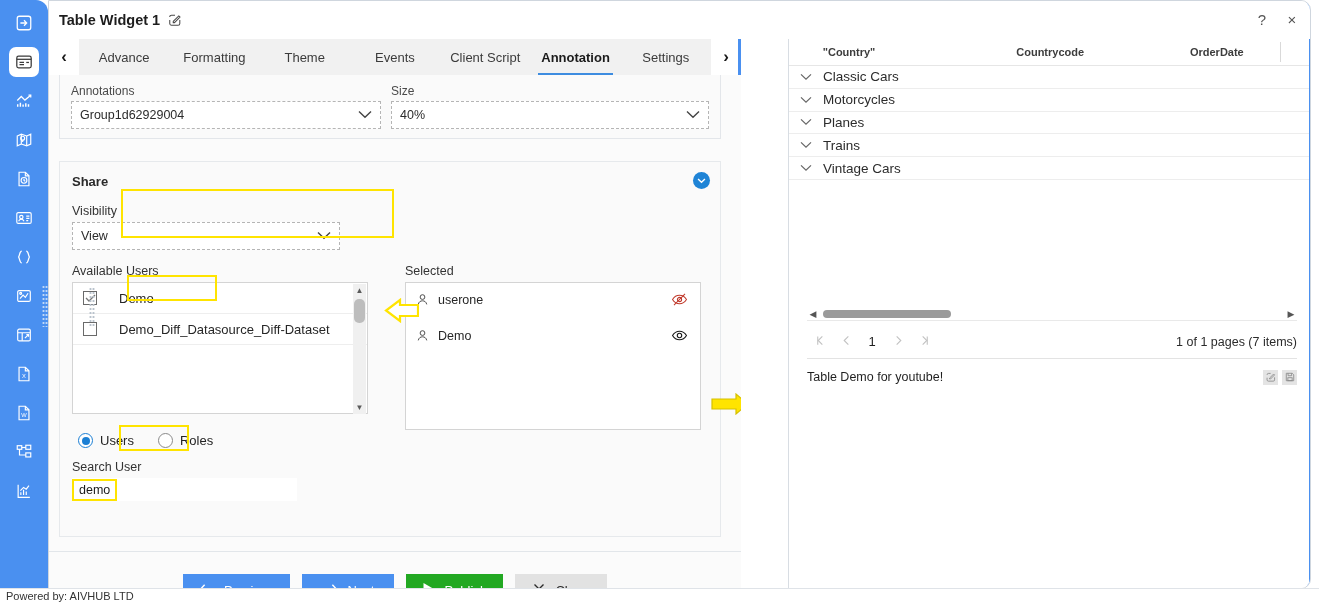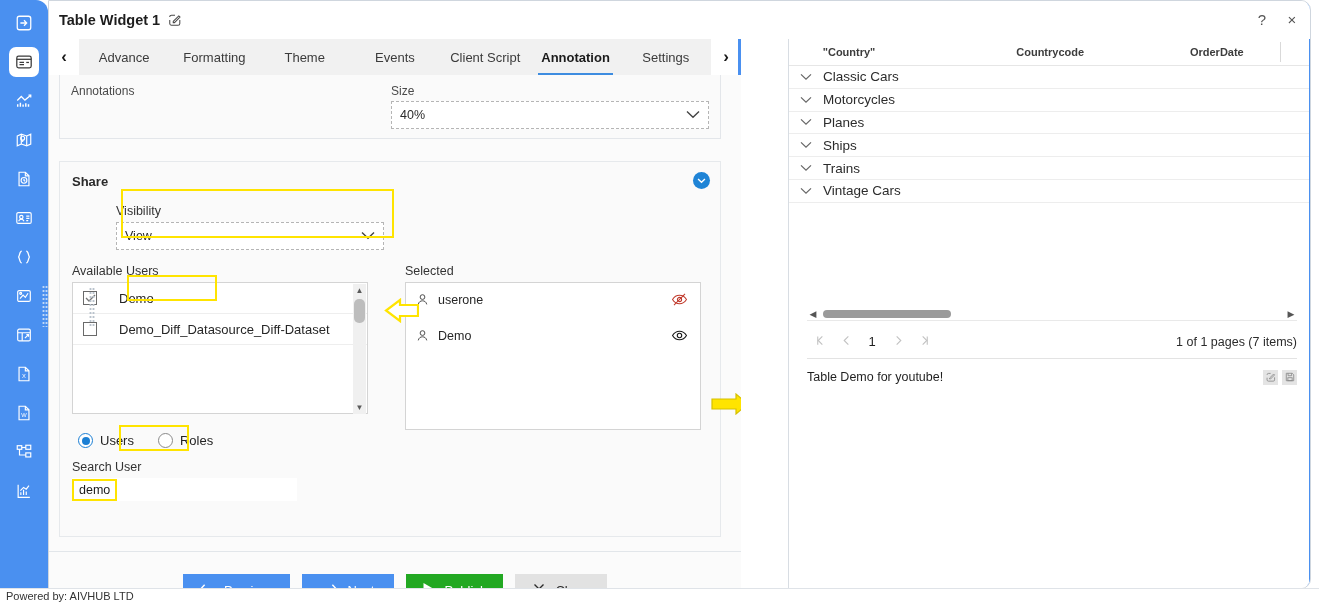--- a/index.html
+++ b/index.html
@@ -98,21 +98,21 @@
   
   #card-share { position:absolute; left:10px; top:86px; width:662px; height:376px;
      background:#fafafa; border:1px solid #e6e9ec; }
   #share-title { position:absolute; left:12px; top:12px; font-size:13px; font-weight:bold; color:#2a2a2a; }
   #share-collapse { position:absolute; right:10px; top:10px; width:17px; height:17px; border-radius:50%;
      background:#1f84d6; color:#fff; display:flex; align-items:center; justify-content:center; font-size:9px; }
 
   
   .hl { position:absolute; border:2px solid #ffe400; pointer-events:none; }
 
-  #vis-group { position:absolute; left:12px; top:42px; width:276px; height:50px;margin-left:44px; }
+  #vis-group { position:absolute; left:12px; top:42px; width:276px; height:50px; }
   #vis-label { font-size:12.5px; color:#333; }
   #vis-dd { margin-top:4px; width:268px; }
 
   
   #vis-arrow { position:absolute; left:330px; top:222px; width:40px; height:28px; }
 
   
   #avail-label { position:absolute; left:12px; top:102px; font-size:12.5px; color:#333; }
   #avail-box { position:absolute; left:12px; top:120px; width:296px; height:132px;
      background:#ffffff; border:1px solid #d4d4d4; }
@@ -332,20 +332,28 @@
       </div>
       <div id="tab-next">›</div>
       <div id="tabstrip-edge"></div>
     </div>
 
     <div id="scrollarea">
 
       <div id="card-anno">
         <div class="field" style="left:11px; top:16px; width:310px;">
           <div class="field-label">Annotations</div>
+          <div class="dd">
+            <span>Group1d62929004</span>
+            <span class="chev">
+              <svg width="14" height="9" viewBox="0 0 14 9" fill="none" stroke="currentColor" stroke-width="1.4">
+                  <path d="M1 1.5 7 7.2l6-5.7"></path>
+                </svg>
+            </span>
+          </div>
         </div>
         <div class="field" style="left:331px; top:16px; width:318px;">
           <div class="field-label">Size</div>
           <div class="dd">
             <span>40%</span>
             <span class="chev">
               <svg width="14" height="9" viewBox="0 0 14 9" fill="none" stroke="currentColor" stroke-width="1.4">
                   <path d="M1 1.5 7 7.2l6-5.7"></path>
                 </svg>
             </span>
@@ -537,28 +545,20 @@
           </span>
         <span>Motorcycles</span>
       </div>
       <div class="tr">
         <span class="chev">
           <svg width="12" height="8" viewBox="0 0 12 8" fill="none" stroke="#666" stroke-width="1.2">
               <path d="M1 1.4 6 6.2l5-4.8"></path>
             </svg>
           </span>
         <span>Planes</span>
-      </div>
-      <div class="tr">
-        <span class="chev">
-          <svg width="12" height="8" viewBox="0 0 12 8" fill="none" stroke="#666" stroke-width="1.2">
-              <path d="M1 1.4 6 6.2l5-4.8"></path>
-            </svg>
-          </span>
-        <span>Ships</span>
       </div>
       <div class="tr">
         <span class="chev">
           <svg width="12" height="8" viewBox="0 0 12 8" fill="none" stroke="#666" stroke-width="1.2">
               <path d="M1 1.4 6 6.2l5-4.8"></path>
             </svg>
           </span>
         <span>Trains</span>
       </div>
       <div class="tr">

